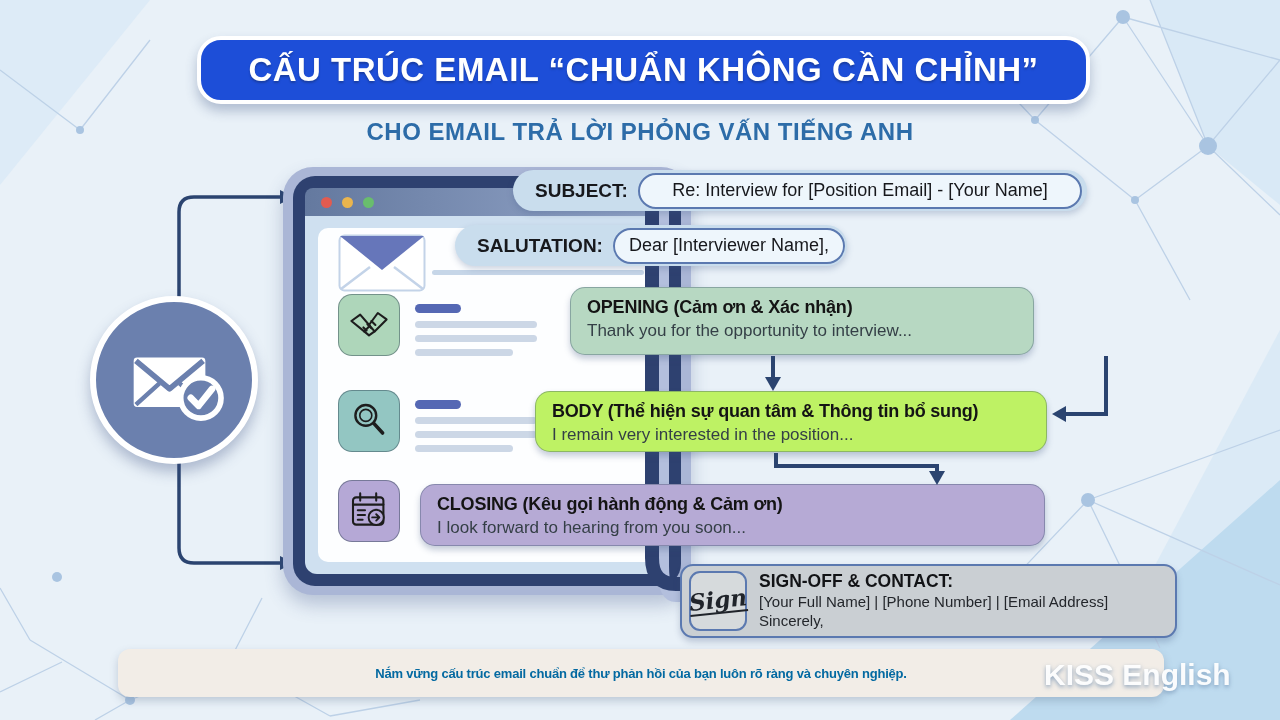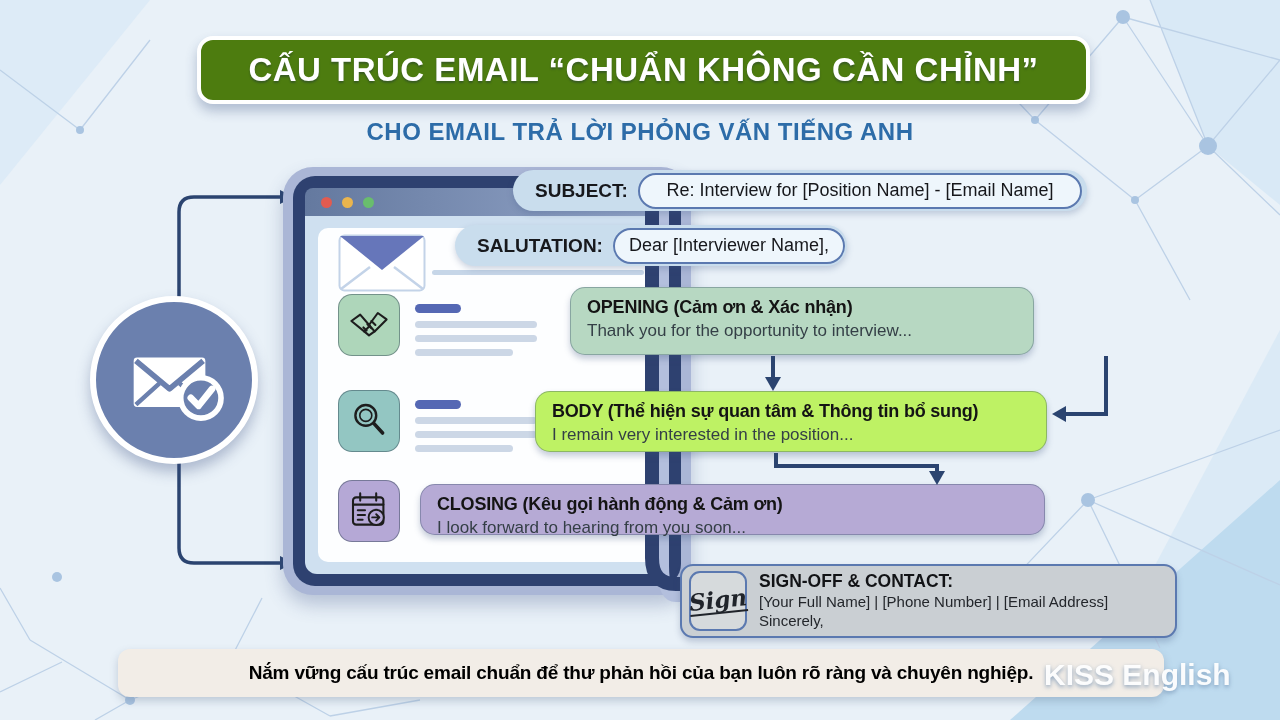--- a/index.html
+++ b/index.html
@@ -7,21 +7,21 @@
   body {
     position:relative;
     font-family:"Liberation Sans","DejaVu Sans",sans-serif;
     background:#e9f1f8;
   }
   .layer { position:absolute; inset:0; pointer-events:none; }
 
   
   .banner {
     position:absolute; left:197px; top:36px; width:893px; height:68px;
-    background:#4d7c0f; border:4px solid #ffffff; border-radius:16px;
+    background:#1d4ed8; border:4px solid #ffffff; border-radius:24px;
     box-shadow:0 7px 12px rgba(45,70,120,.3);
     display:flex; align-items:center; justify-content:center; z-index:4;
   }
   .banner span {
     color:#ffffff; font-weight:bold; font-size:33px; letter-spacing:.5px;
     text-shadow:0 2px 2px rgba(20,35,70,.35); white-space:nowrap;
   }
   .subtitle {
     position:absolute; left:0; top:118px; width:100%; text-align:center;
     color:#2d6ca8; font-weight:bold; font-size:24px; letter-spacing:.5px; z-index:4;
@@ -94,21 +94,21 @@
   
   .block {
     position:absolute; border-radius:15px; padding:9px 16px 8px 16px; z-index:4;
     border:1.5px solid rgba(50,75,100,.35);
     box-shadow:0 4px 6px rgba(55,75,120,.28);
   }
   .block .btitle { font-weight:bold; font-size:18px; color:#141414; letter-spacing:-.2px; white-space:nowrap; }
   .block .btext  { font-size:17px; color:#343f46; margin-top:3px; white-space:nowrap; }
   .b-opening { left:570px; top:287px; width:464px; height:68px; background:#b7d8c2; }
   .b-body    { left:535px; top:391px; width:512px; height:61px; background:#bef264; }
-  .b-closing { left:420px; top:484px; width:625px; height:51px; background:#b6aad5; }
+  .b-closing { left:420px; top:484px; width:625px; height:62px; background:#b6aad5; }
 
   
   .signoff {
     position:absolute; left:680px; top:564px; width:497px; height:74px;
     background:#cacfd3; border:2px solid #5b79b0; border-radius:13px;
     display:flex; align-items:center; z-index:4;
     box-shadow:0 4px 6px rgba(55,75,120,.25);
   }
   .sign-box {
     width:58px; height:60px; margin-left:7px; background:#d6dadc;
@@ -123,21 +123,21 @@
   .signoff .stext { margin-left:12px; line-height:1.25; }
   .signoff .slabel { font-weight:bold; font-size:17.5px; color:#121316; }
   .signoff .sline { font-size:15px; color:#23262b; }
 
   
   .footer-bar {
     position:absolute; left:118px; top:649px; width:1046px; height:48px;
     background:#f2ede7; border-radius:12px; box-shadow:0 4px 8px rgba(90,110,140,.3);
     display:flex; align-items:center; justify-content:center; z-index:4;
   }
-  .footer-bar span { font-weight:bold; font-size:19px; color:#000000; letter-spacing:-.2px; white-space:nowrap; }
+  .footer-bar span { font-weight:bold; font-size:13px; color:#0369a1; letter-spacing:-.2px; white-space:nowrap; }
   .watermark {
     position:absolute; left:1044px; top:658px; z-index:6;
     font-weight:bold; font-size:30px; color:rgba(255,255,255,.95);
     text-shadow:0 2px 4px rgba(110,140,175,.75); white-space:nowrap;
   }
 
   .z1{z-index:1;} .z3{z-index:3;} .z5{z-index:5;}
 </style>
 </head>
 <body>
@@ -251,21 +251,21 @@
   </div>
 </div>
 
 <svg class="layer z3" width="1280" height="720" viewBox="0 0 1280 720">
   <path d="M 663 206 V 566 Q 663 596 676 596 H 688" stroke="#b3bfdd" stroke-width="12" fill="none"></path>
   <path d="M 652 206 V 558 Q 652 584 676 584 H 688" stroke="#2e4170" stroke-width="14" fill="none"></path>
 </svg>
 
 <div class="pill pill-subject">
   <span class="plabel">SUBJECT:</span>
-  <span class="pvalue">Re: Interview for [Position Name] - [Email Name]</span>
+  <span class="pvalue">Re: Interview for [Position Email] - [Your Name]</span>
 </div>
 <div class="pill pill-salutation">
   <span class="plabel">SALUTATION:</span>
   <span class="pvalue">Dear [Interviewer Name],</span>
 </div>
 
 <div class="block b-opening">
   <div class="btitle">OPENING (Cảm ơn &amp; Xác nhận)</div>
   <div class="btext">Thank you for the opportunity to interview...</div>
 </div>

